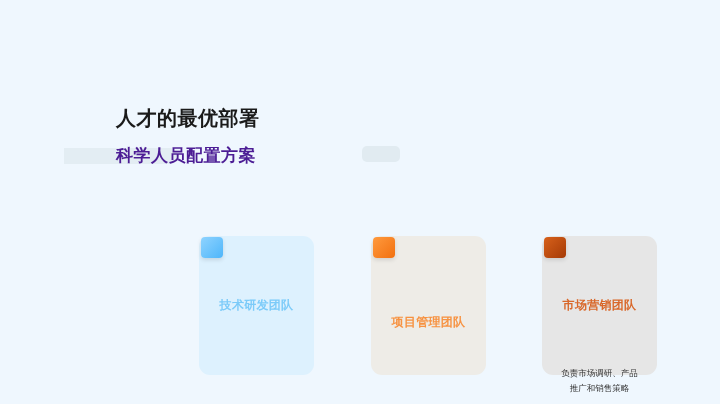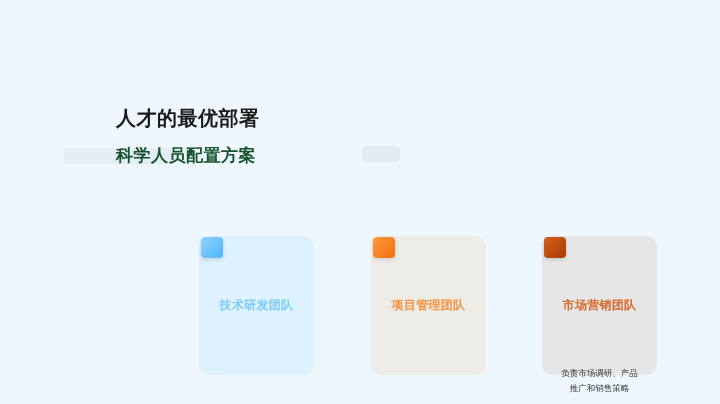--- a/index.html
+++ b/index.html
@@ -10,21 +10,21 @@
     }
     .slide { position: relative; width: 720px; height: 404px; background: #EFF7FE; }
 
     .title {
       position: absolute; left: 44px; top: 33px;
       font-size: 20px; font-weight: bold; color: #1a1a1a;
       letter-spacing: 0.5px; white-space: nowrap;
     }
     .subtitle {
       position: absolute; left: 44px; top: 72px;
-      font-size: 17px; font-weight: bold; color: #14532d;
+      font-size: 17px; font-weight: bold; color: #4c1d95;
       letter-spacing: 0.5px; white-space: nowrap; z-index: 2;
     }
     .deco-bar-left {
       position: absolute; left: 0; top: 84px; width: 113px; height: 13px;
       background: #E3EDF3; border-radius: 0 7px 7px 0; z-index: 1;
     }
     .deco-pill {
       position: absolute; left: 298px; top: 82px; width: 38px; height: 9px;
       background: #E1EBF1; border-radius: 5px;
     }
@@ -47,21 +47,21 @@
     .card .card-desc {
       margin-top: 13px; width: 96px;
       font-size: 8.5px; line-height: 15px; color: #333333;
       text-align: center;
     }
 
     .card-1 { left: 135px; background: #DDF1FE; justify-content: space-between; }
     .card-1 .square { background: linear-gradient(135deg, #8ED3FF 0%, #4FB6FA 100%); }
     .card-1 .card-title { color: #7CCBF9; }
 
-    .card-2 { left: 307px; background: #EEECE7; }
+    .card-2 { left: 307px; background: #EEECE7; justify-content: center; }
     .card-2 .square { background: linear-gradient(135deg, #FF9A3E 0%, #F2700F 100%); }
     .card-2 .card-title { color: #F79241; }
 
     .card-3 { left: 478px; background: #E6E6E6; gap: 11px; }
     .card-3 .square { background: linear-gradient(135deg, #D7611B 0%, #A53A06 100%); }
     .card-3 .card-title { color: #D9682A; }
   </style>
 </head>
 <body>
 

